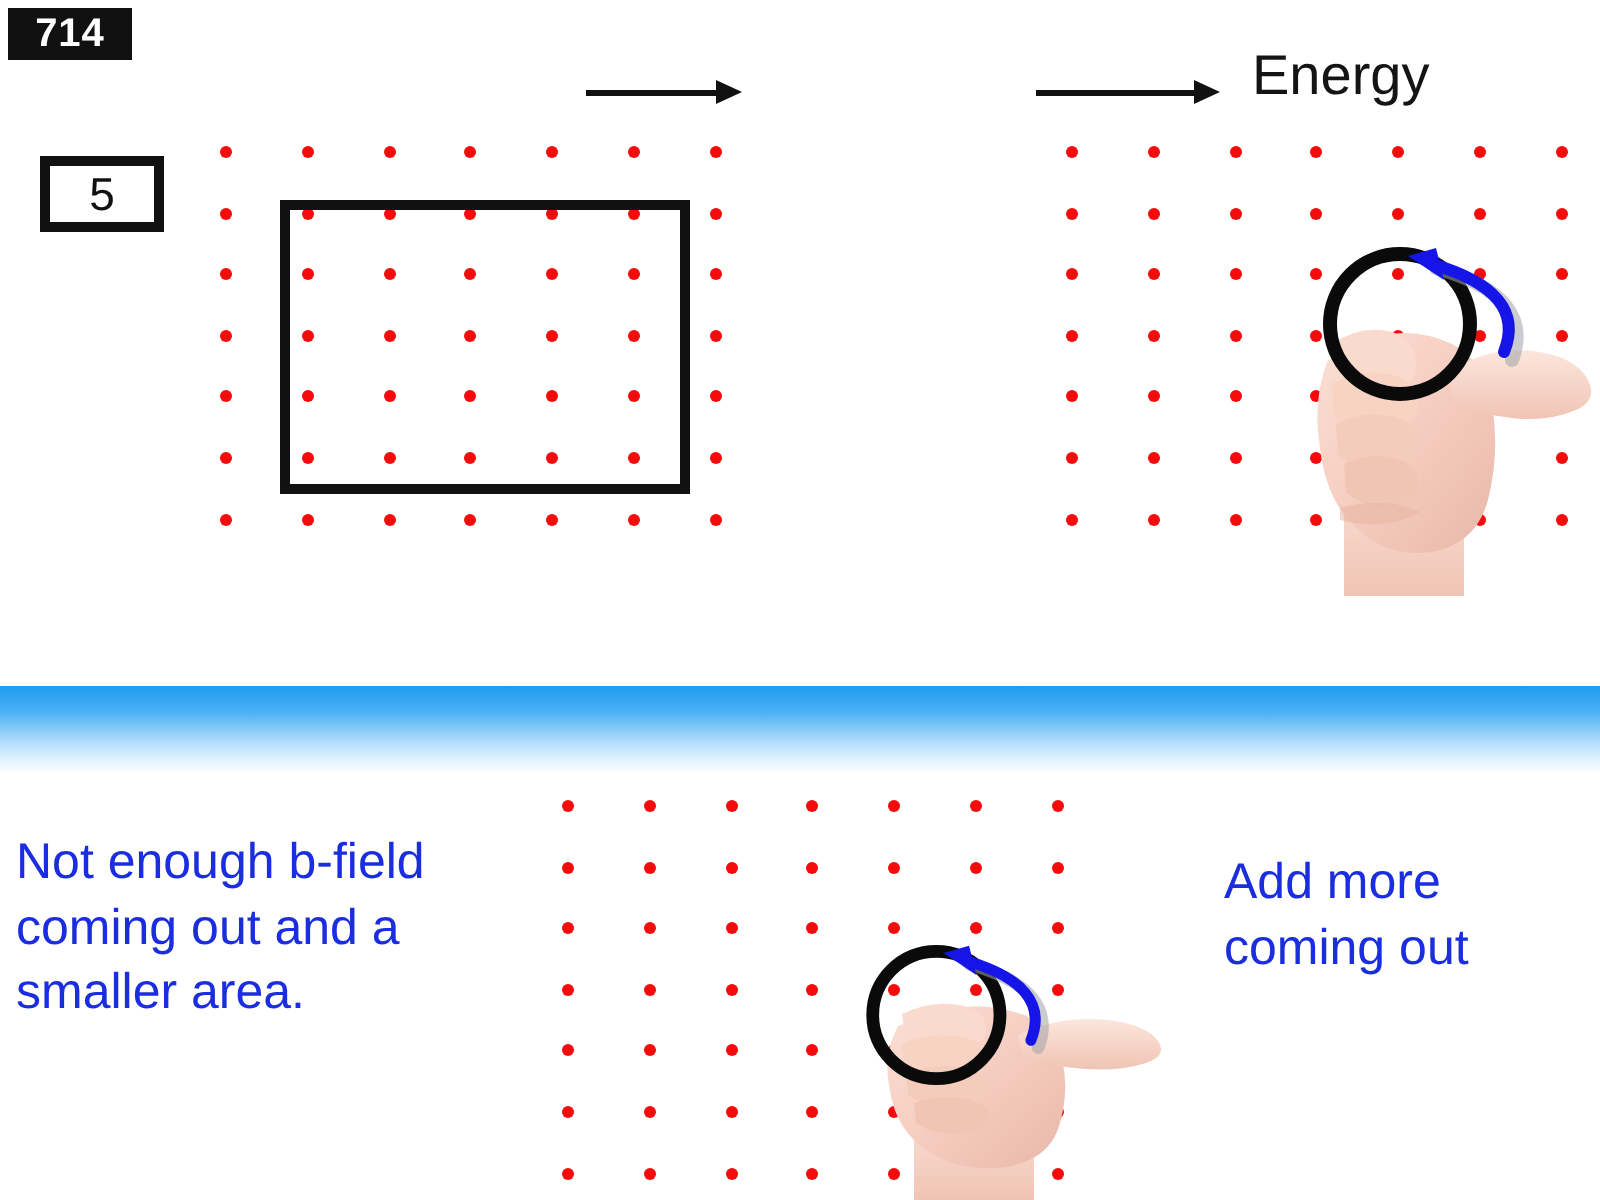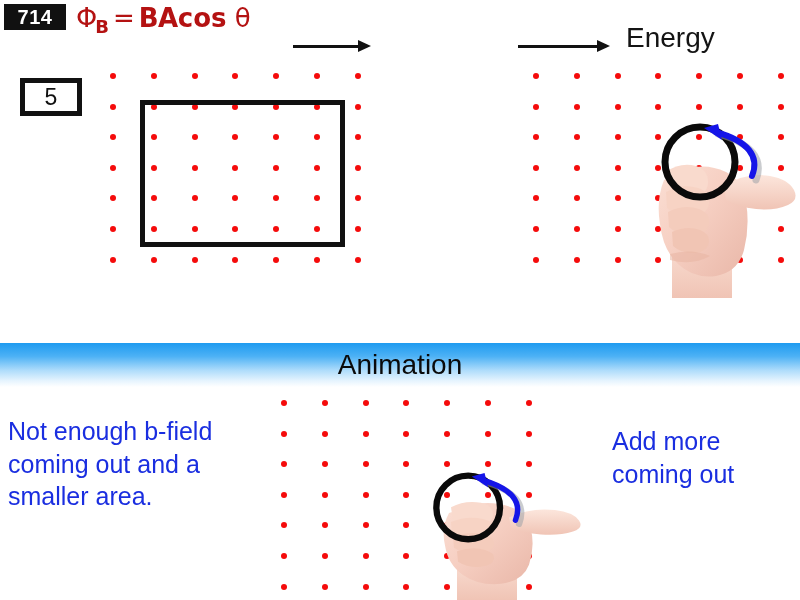--- a/index.html
+++ b/index.html
@@ -137,23 +137,20 @@
     font-family:"Liberation Sans", sans-serif;
   }
 </style>
 </head>
 <body>
 
 <div id="slide">
 
   <div id="slide-number-badge">714</div>
 
-  <div id="flux-formula">
-    <span class="phi">Φ</span><span class="sub">B</span><span class="eq">=</span><span class="ba">BA</span><span class="cosf">cos</span>&nbsp;<span class="theta">θ</span>
-  </div>
 
 
   <div class="flow-arrow" id="arrow-1">
     <div class="shaft"></div>
     <div class="head"></div>
   </div>
 
 
   <div class="flow-arrow" id="arrow-2">
     <div class="shaft"></div>
@@ -302,21 +299,20 @@
   </div>
 
   <svg class="hand-group" style="left:648px; top:112px; width:152px; height:110px;" width="152" height="110" viewBox="0 0 152 110">
     <circle cx="52" cy="50" r="35" fill="none" stroke="#0A0A0A" stroke-width="7"></circle>
     <path d="M108,68 q12,-32 -38,-46" fill="none" stroke="#9FA3A8" stroke-width="7" stroke-linecap="round" opacity="0.55"></path>
     <path d="M104,64 q12,-30 -36,-44" fill="none" stroke="#1515E8" stroke-width="6" stroke-linecap="round"></path>
     <polygon points="70,12 56,16 74,28" fill="#1515E8"></polygon>
   </svg>
 
   <div id="animation-banner"></div>
-  <div id="animation-title">Animation</div>
 
   <div class="dot-field" id="field-bottom" style="left:281px; top:400px; width:260px; height:195px;">
       <div class="fdot" style="left: 0px; top: 0px; background: rgb(245, 11, 11);"></div>
       <div class="fdot" style="left: 40.8px; top: 0px; background: rgb(245, 11, 11);"></div>
       <div class="fdot" style="left: 81.6px; top: 0px; background: rgb(245, 11, 11);"></div>
       <div class="fdot" style="left: 122.4px; top: 0px; background: rgb(245, 11, 11);"></div>
       <div class="fdot" style="left: 163.2px; top: 0px; background: rgb(245, 11, 11);"></div>
       <div class="fdot" style="left: 204px; top: 0px; background: rgb(245, 11, 11);"></div>
       <div class="fdot" style="left: 244.8px; top: 0px; background: rgb(245, 11, 11);"></div>
       <div class="fdot" style="left: 0px; top: 30.6px; background: rgb(245, 11, 11);"></div>

